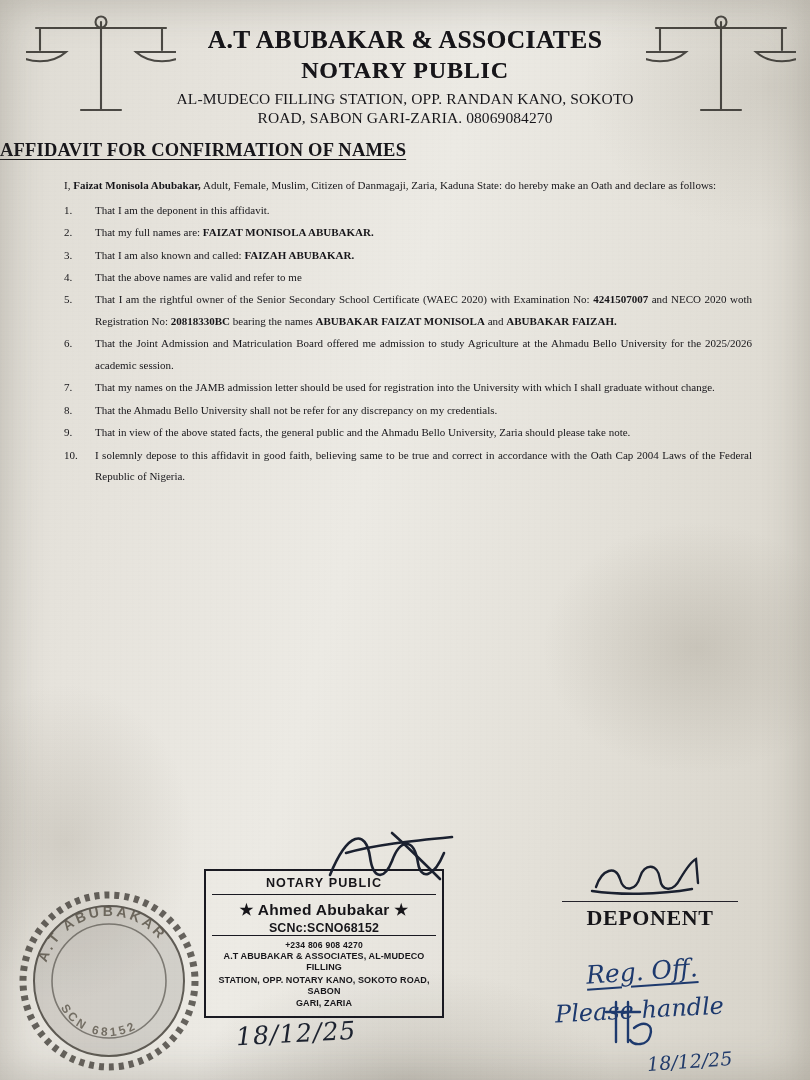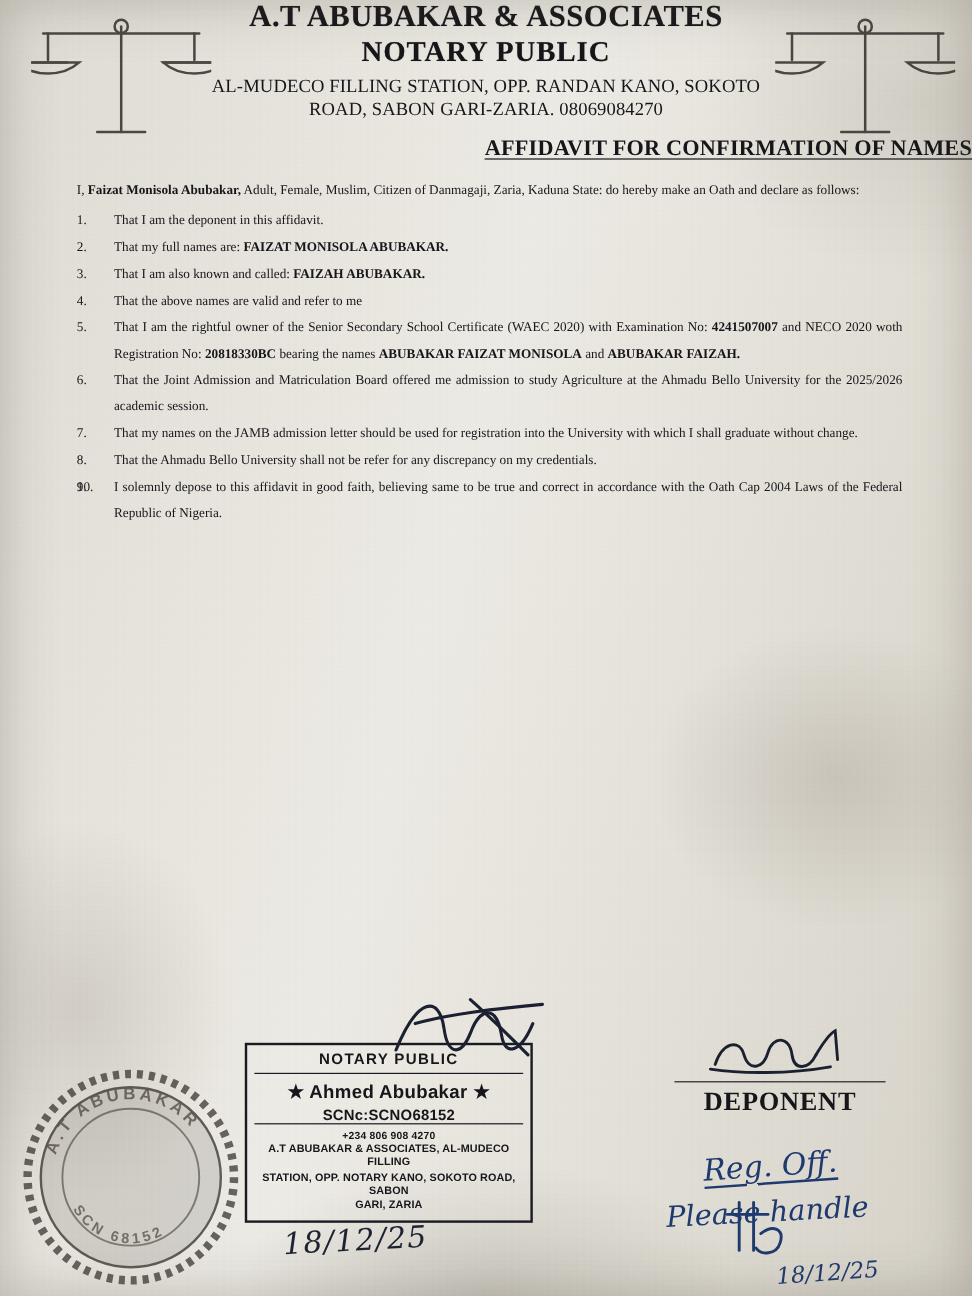--- a/index.html
+++ b/index.html
@@ -46,20 +46,21 @@
   .content {
     position: absolute;
     inset: 0;
     padding: 0;
   }
 
   
   .letterhead {
     position: relative;
     text-align: center;
+    padding-top: 26px;
   }
   .firm-name {
     font-size: 25.5px;
     font-weight: bold;
     letter-spacing: .4px;
     line-height: 1.12;
     margin: 0 70px;
     text-shadow: 0 0 .6px rgba(0,0,0,.5);
   }
   .firm-sub {
@@ -82,21 +83,21 @@
     top: 6px;
     width: 150px;
     height: 112px;
     pointer-events: none;
     opacity: .82;
   }
   .scale.left { left: 26px; }
   .scale.right { right: 14px; }
 
   .doc-title {
-    text-align: right;
+    text-align: left;
     font-size: 18.5px;
     font-weight: bold;
     letter-spacing: .2px;
     margin-top: 13px;
     text-decoration: underline;
     text-underline-offset: 3px;
   }
 
   
   .body-wrap {
@@ -311,21 +312,21 @@
 
       <ol class="clauses" id="clause-list">
           <li><span class="num">1.</span><span>That I am the deponent in this affidavit.</span></li>
           <li><span class="num">2.</span><span><span>That my full names are: </span><span class="bold">FAIZAT MONISOLA ABUBAKAR.</span></span></li>
           <li><span class="num">3.</span><span><span>That I am also known and called: </span><span class="bold">FAIZAH ABUBAKAR.</span></span></li>
           <li><span class="num">4.</span><span>That the above names are valid and refer to me</span></li>
           <li><span class="num">5.</span><span><span>That I am the rightful owner of the Senior Secondary School Certificate (WAEC 2020) with Examination No: </span><span class="bold">4241507007</span><span> and NECO 2020 woth Registration No: </span><span class="bold">20818330BC</span><span> bearing the names </span><span class="bold">ABUBAKAR FAIZAT MONISOLA</span><span> and </span><span class="bold">ABUBAKAR FAIZAH.</span></span></li>
           <li><span class="num">6.</span><span>That the Joint Admission and Matriculation Board offered me admission to study Agriculture at the Ahmadu Bello University for the 2025/2026 academic session.</span></li>
           <li><span class="num">7.</span><span>That my names on the JAMB admission letter should be used for registration into the University with which I shall graduate without change.</span></li>
           <li><span class="num">8.</span><span>That the Ahmadu Bello University shall not be refer for any discrepancy on my credentials.</span></li>
-          <li><span class="num">9.</span></li>
+          <li><span class="num">9.</span><span>That in view of the above stated facts, the general public and the Ahmadu Bello University, Zaria should please take note.</span></li>
           <li class="wide"><span class="num">10.</span><span>I solemnly depose to this affidavit in good faith, believing same to be true and correct in accordance with the Oath Cap 2004 Laws of the Federal Republic of Nigeria.</span></li>
         </ol>
     </div>
 
     <div class="footer">
 
       <svg class="seal" viewBox="0 0 182 182">
         <defs>
           <path id="sealArcTop" d="M 26 91 A 65 65 0 0 1 156 91"></path>
           <path id="sealArcBot" d="M 36 91 A 55 55 0 0 0 146 91"></path>

